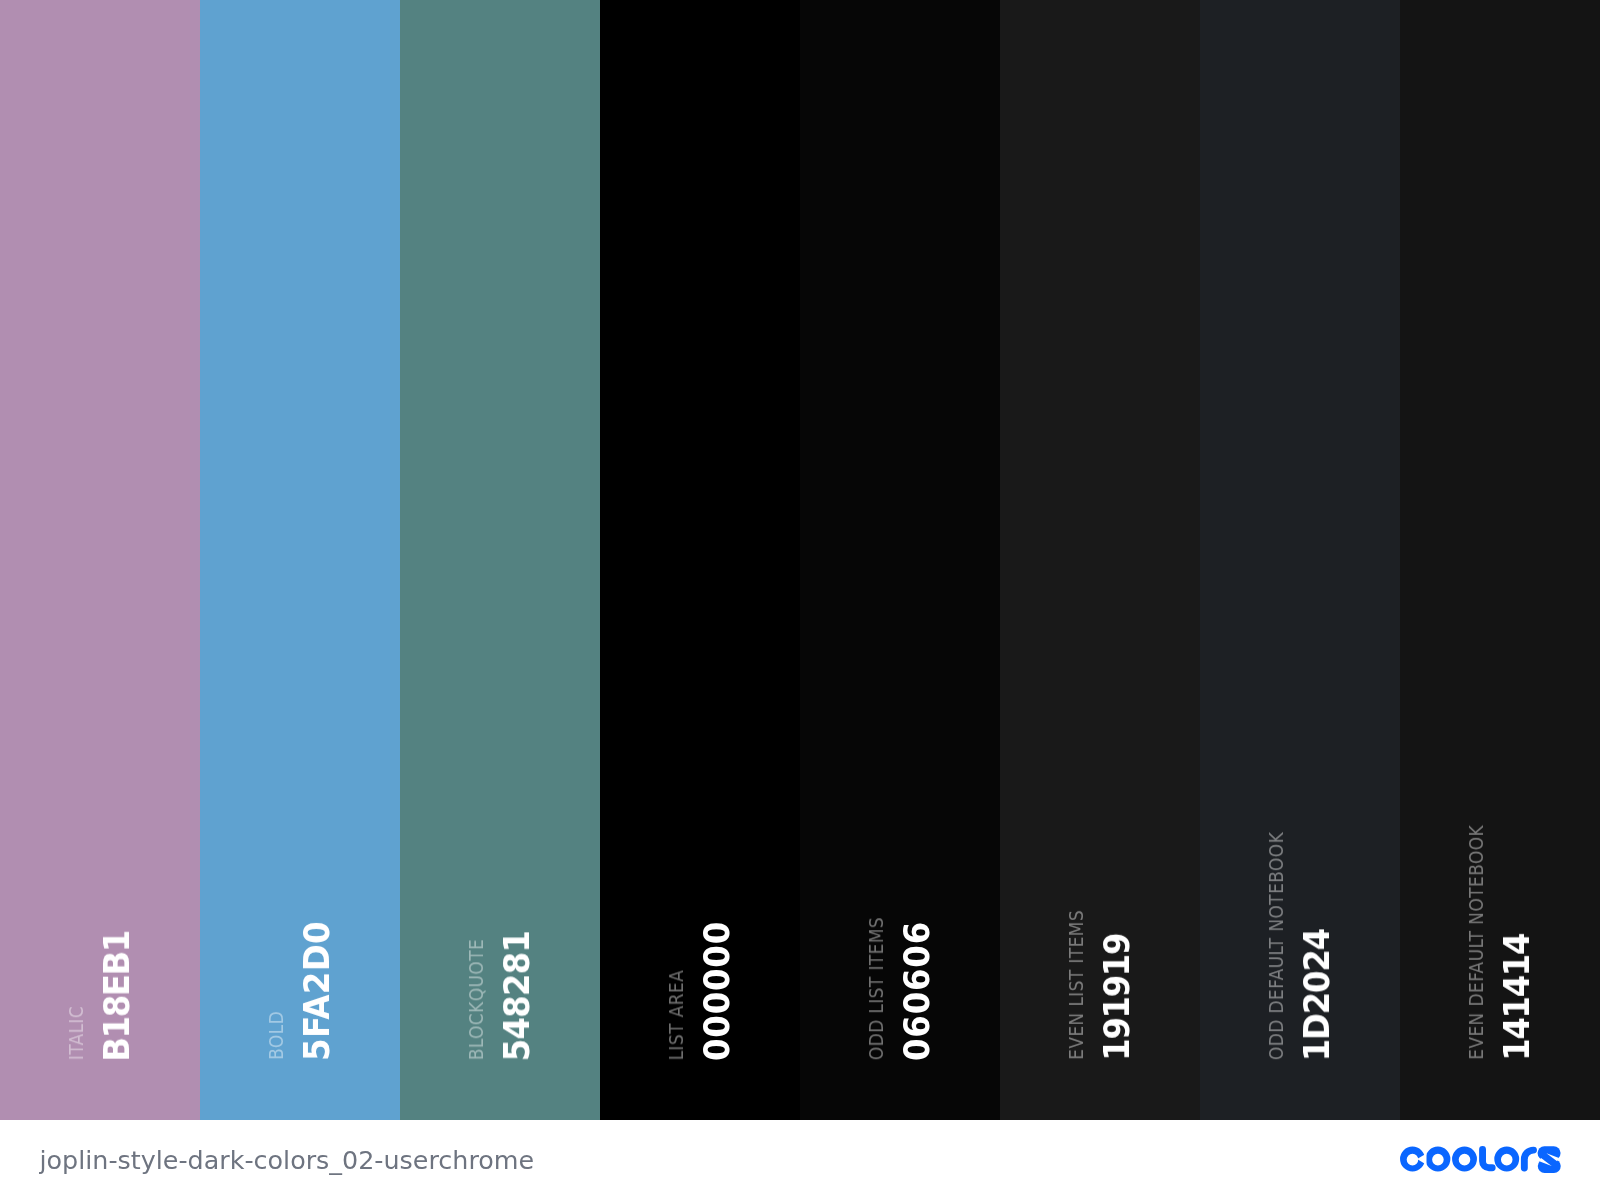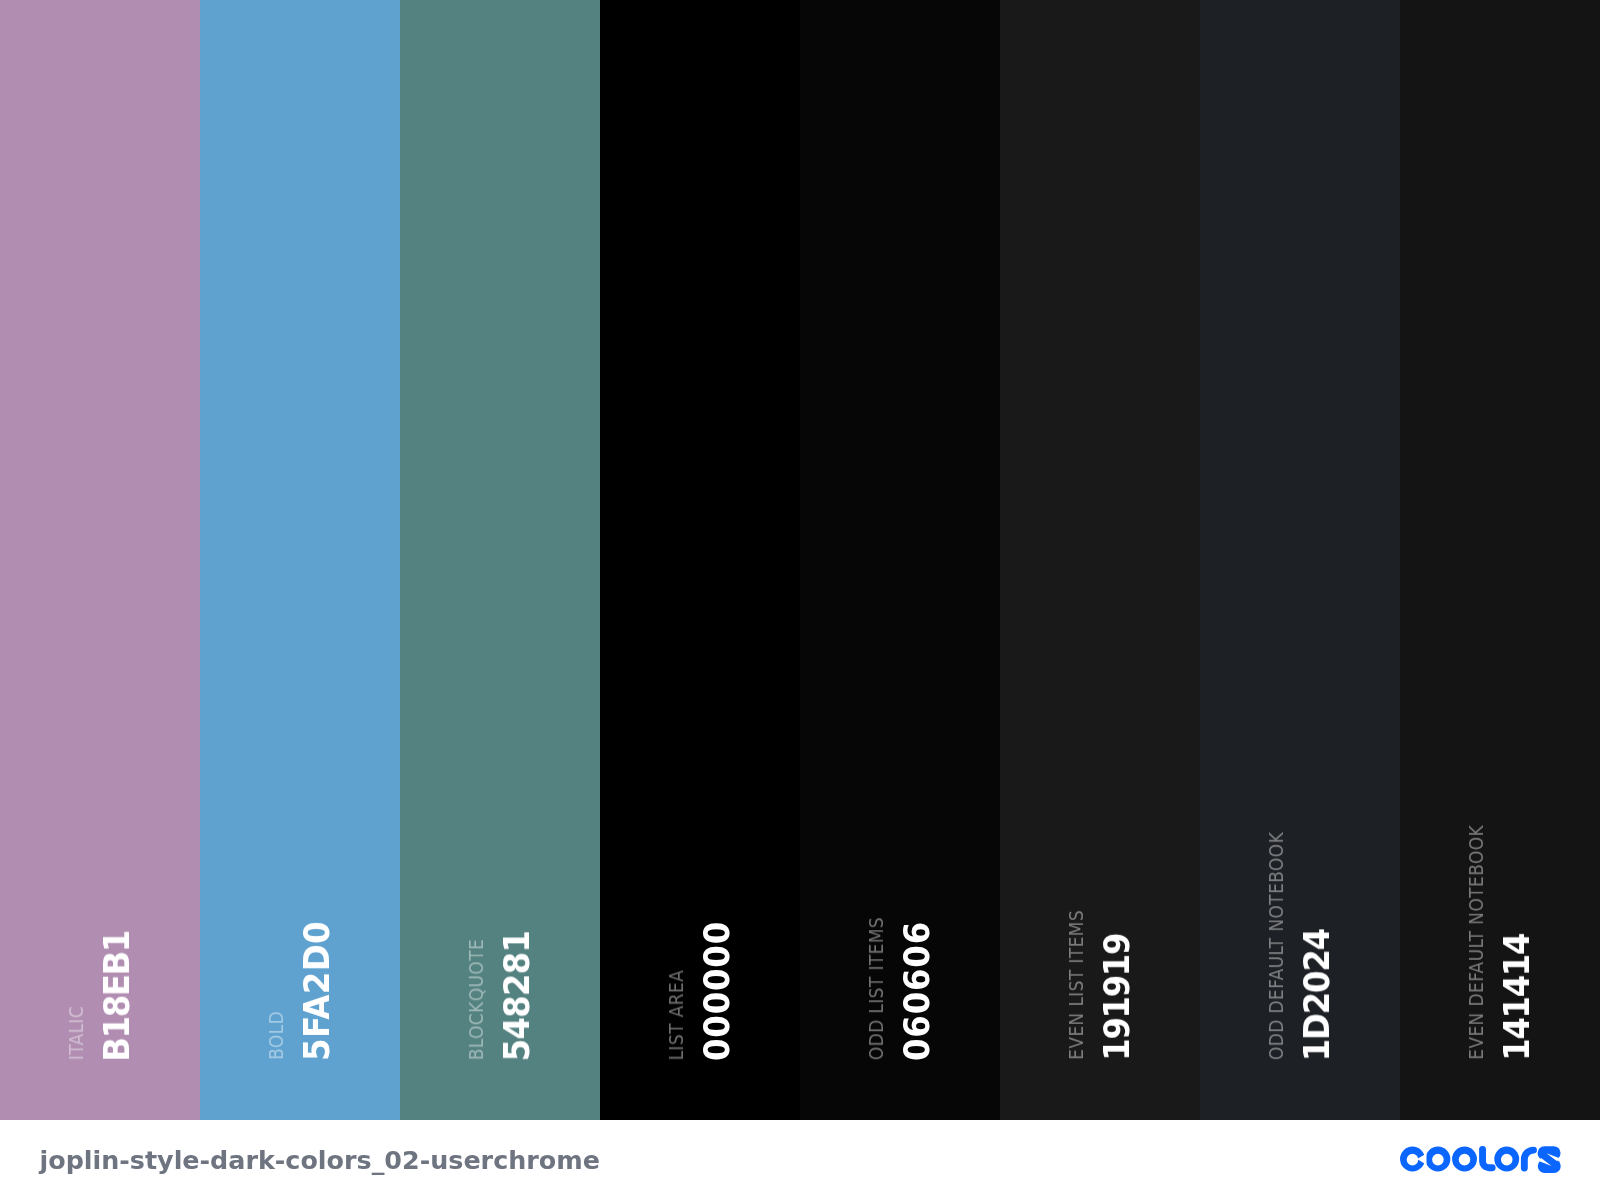--- a/index.html
+++ b/index.html
@@ -67,21 +67,21 @@
   
   .footer {
     position: absolute; left: 0; top: 1120px;
     width: 1600px; height: 80px;
     background: #ffffff;
   }
   .footer-title {
     position: absolute; left: 39.5px; top: 25.2px;
     font-family: "DejaVu Sans", sans-serif;
     font-size: 25.4px;
-    font-weight: 700;
+    font-weight: 400;
     color: #6e7480;
     line-height: 30px;
     white-space: nowrap;
     transform: translateZ(0);
   }
   .logo {
     position: absolute; left: 1399.8px; top: 26.2px;
     width: 161px; height: 28px;
   }
   .logo svg { display: block; }

